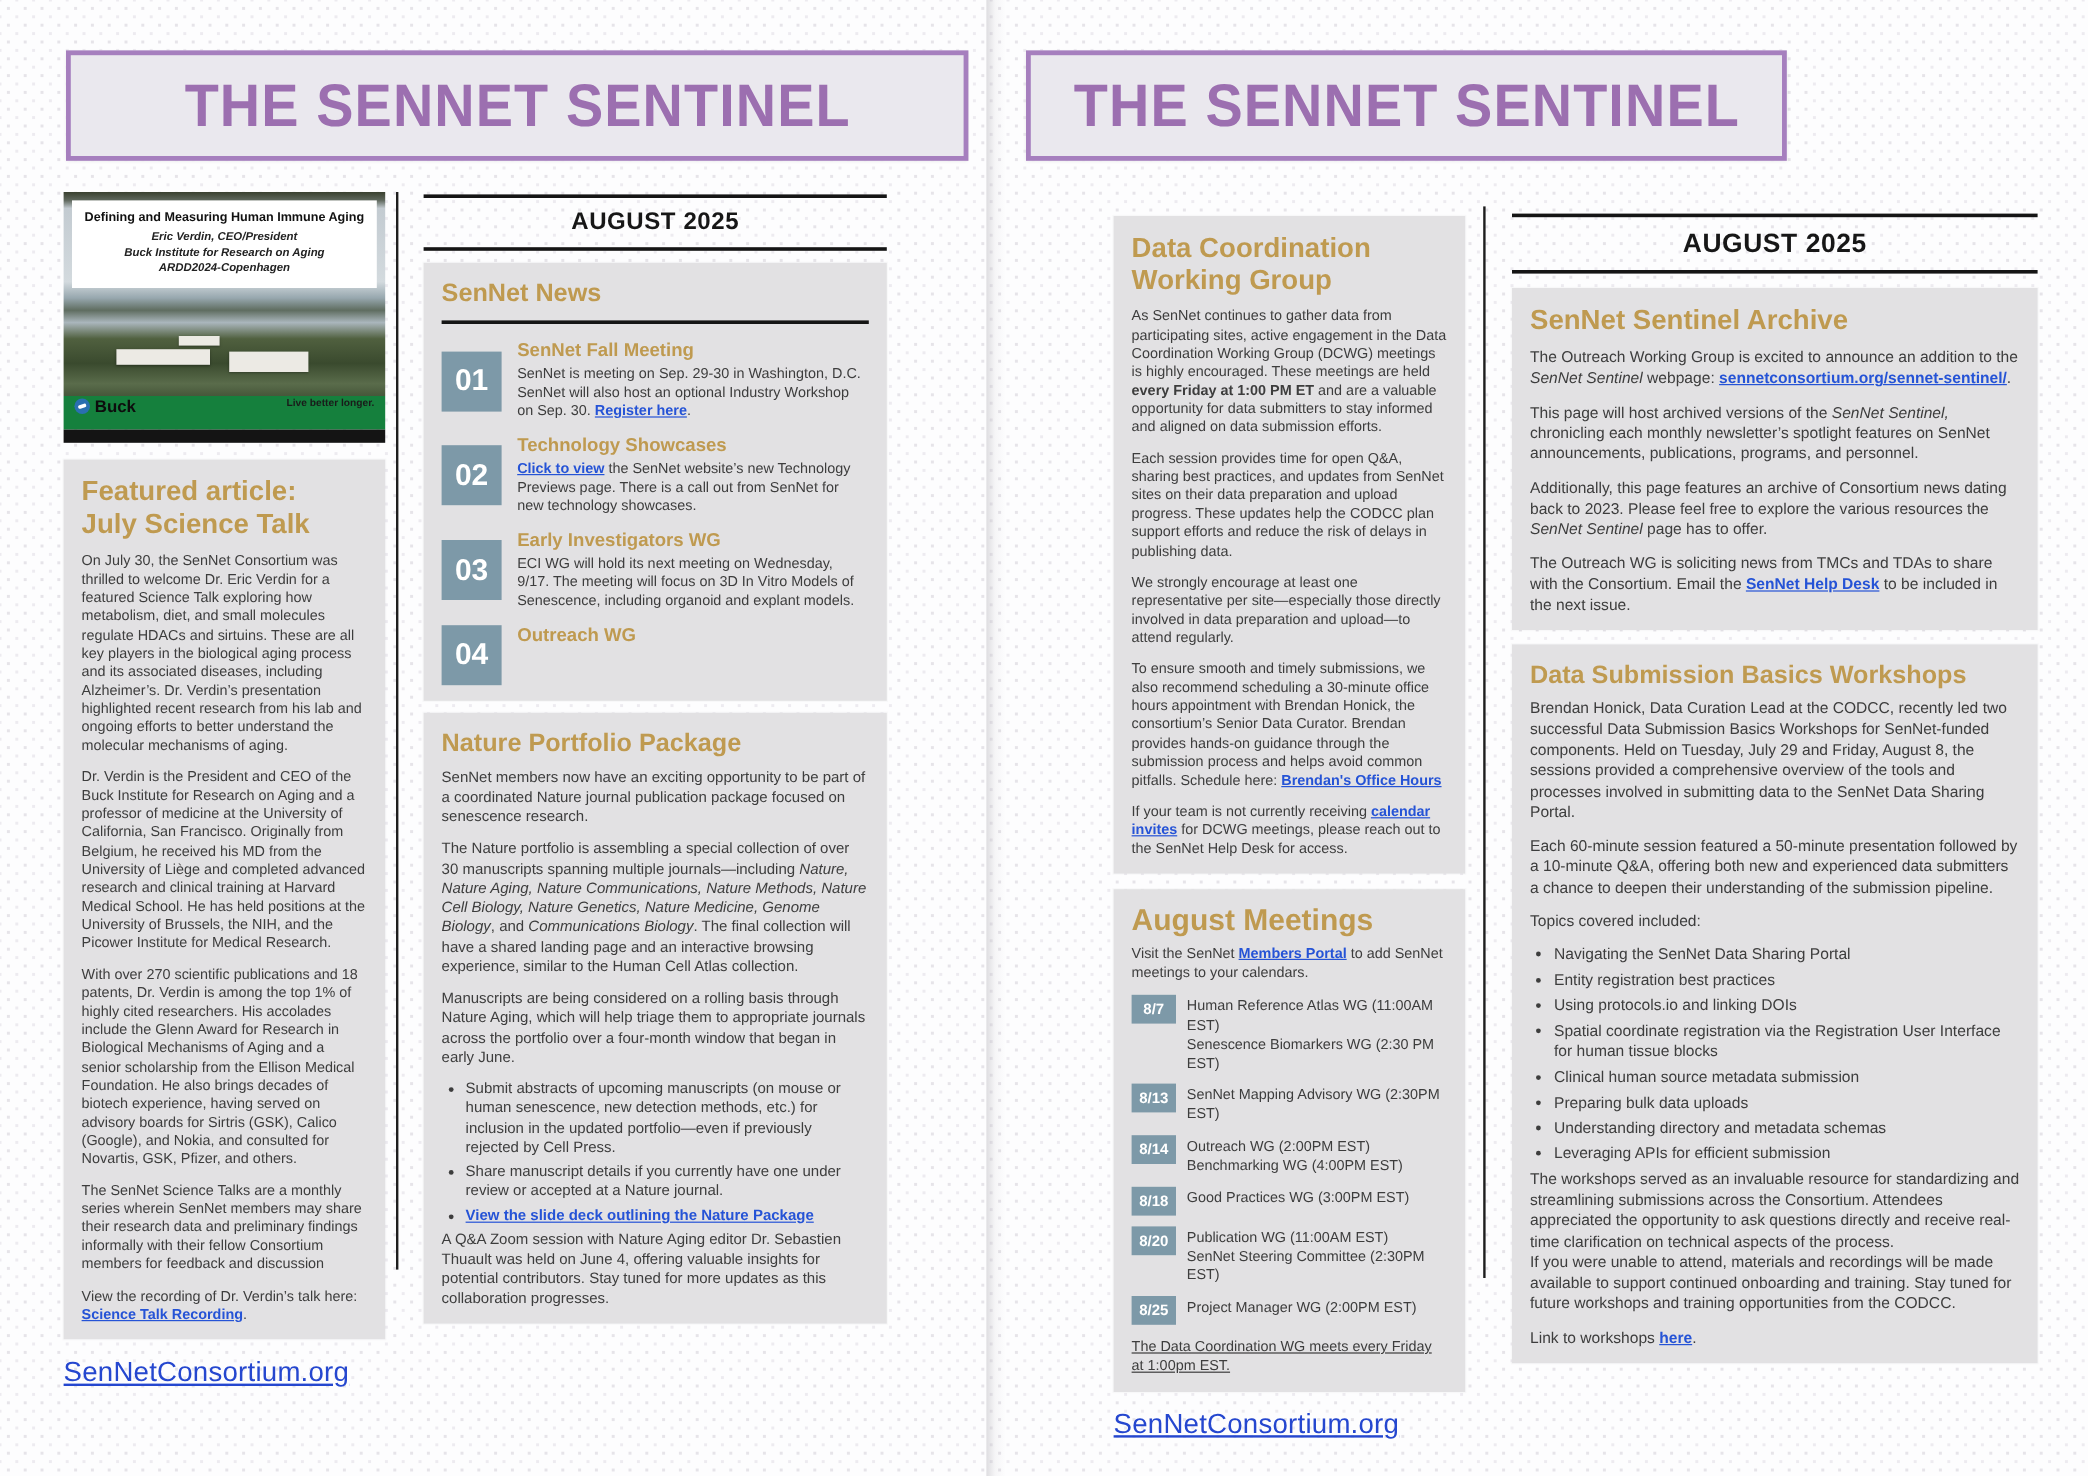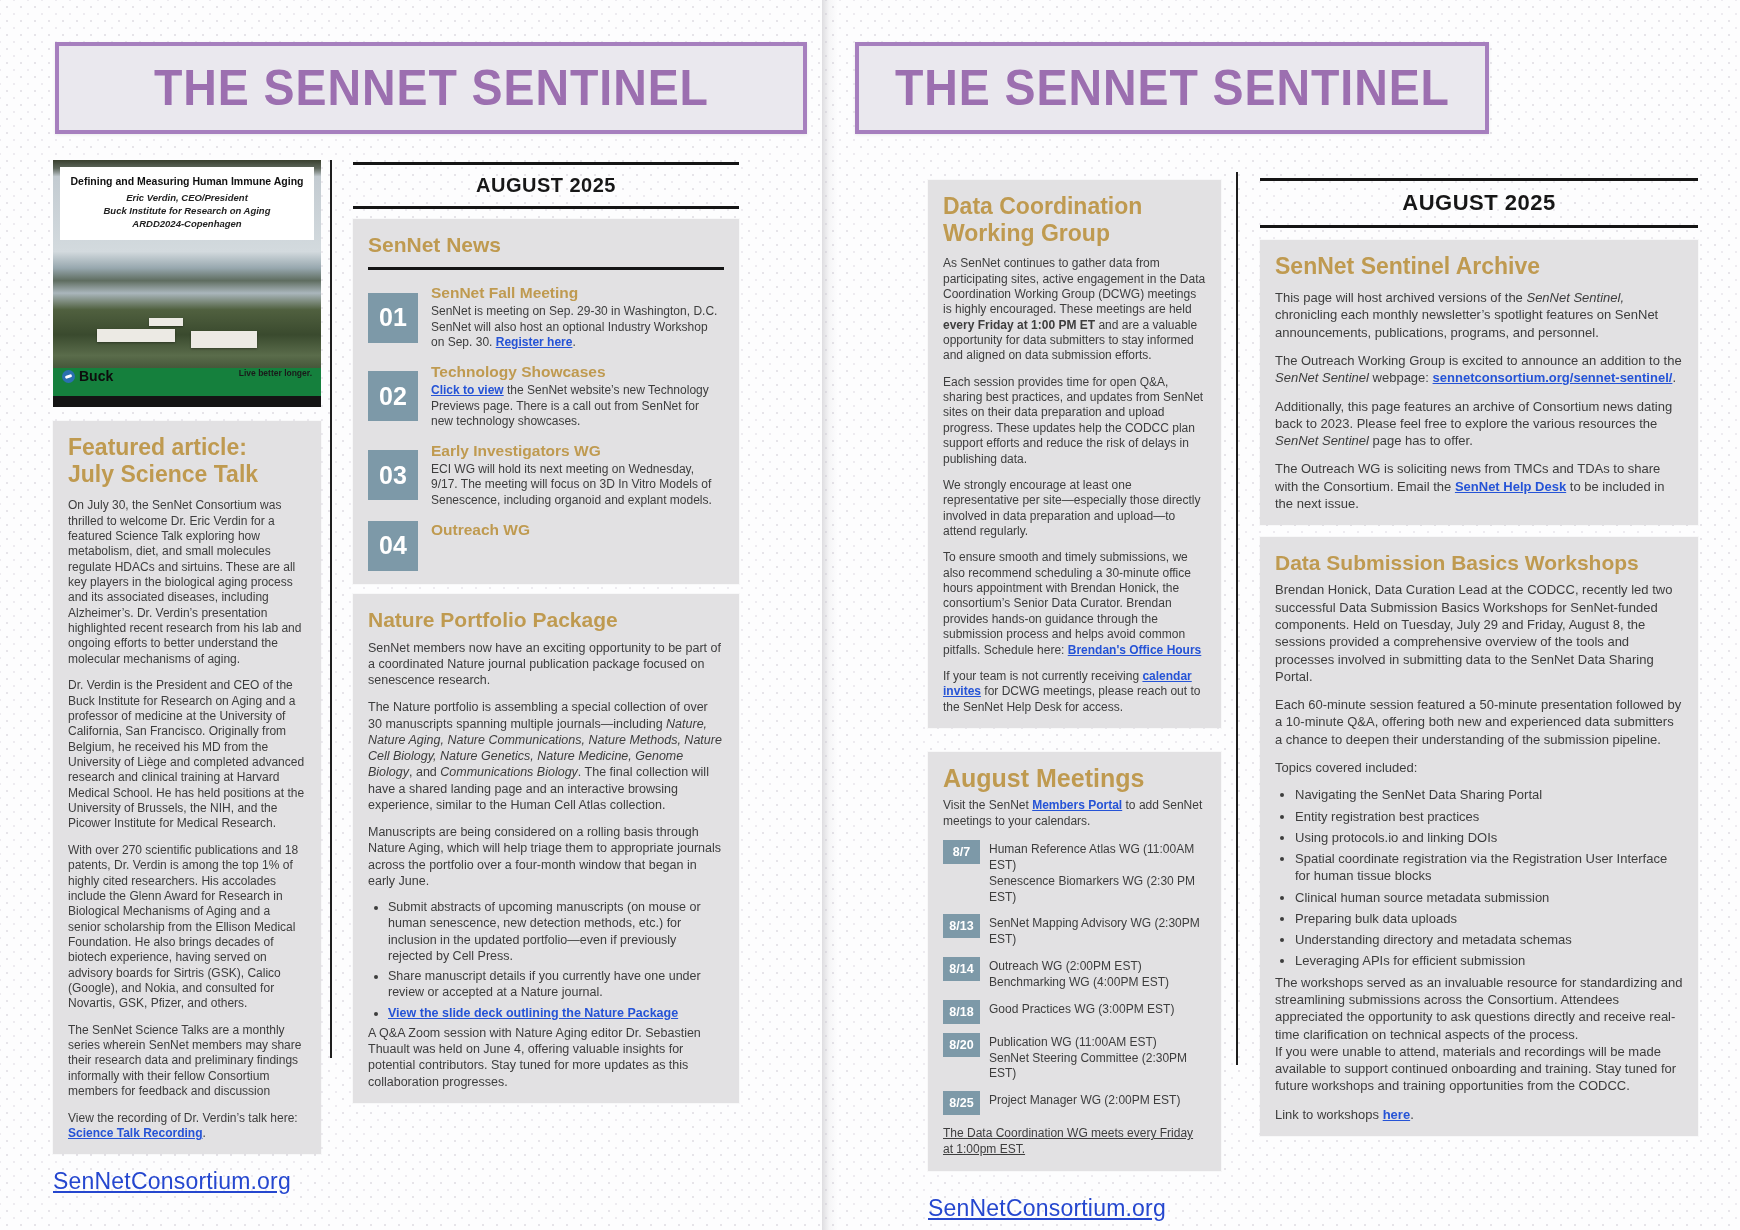--- a/index.html
+++ b/index.html
@@ -38,21 +38,21 @@
   .issue-rule{height:3px;background:#151515;}
   .issue-text{text-align:center;font-weight:bold;color:#171717;margin:9px 0;letter-spacing:.5px;}
   .issue-sm{font-size:20px;}
   .issue-lg{font-size:22px;}
 
   
   .vrule{width:2px;background:#1e1e1e;}
 
   
   .photo-card{width:268px;}
-  .photo-img{position:relative;height:208px;
+  .photo-img{position:relative;height:170px;
     background:linear-gradient(180deg,#39402f 0%,#5e675c 4%,#c3cbd1 8%,#d3dade 44%,#97a7ae 52%,#5f6d60 58%,#aab6bc 64%,#50603f 72%,#3a4a2e 84%,#5a6c4b 94%,#46573a 100%);}
   .photo-cap{position:absolute;top:7px;left:7px;right:7px;background:#ffffff;padding:8px 3px 10px;text-align:center;}
   .cap-title{font-size:10.5px;font-weight:bold;color:#111;white-space:nowrap;}
   .cap-line{font-size:9.5px;font-weight:bold;font-style:italic;color:#222;line-height:1.35;}
   .cap-gap{height:5px;}
   .bld{position:absolute;background:#eceae4;box-shadow:0 1px 2px rgba(0,0,0,.35);}
   .b1{left:44px;bottom:26px;width:78px;height:13px;}
   .b2{left:138px;bottom:20px;width:66px;height:17px;}
   .b3{left:96px;bottom:42px;width:34px;height:8px;}
   .logo-band{height:28px;background:#15803d;display:flex;align-items:flex-start;justify-content:space-between;padding:0 9px;}
@@ -193,21 +193,21 @@
       <div class="para"><span>A Q&amp;A Zoom session with Nature Aging editor Dr. Sebastien Thuault was held on June 4, offering valuable insights for potential contributors. Stay tuned for more updates as this collaboration progresses.</span></div>
     </div>
   </div>
 
   <div class="crease"></div>
 
   <div class="abs masthead" style="left:855px;top:42px;width:626px;height:84px;">
     <span class="mh">THE SENNET SENTINEL</span>
   </div>
 
-  <div class="abs col" style="left:928px;top:180px;width:293px;gap:24px;">
+  <div class="abs col" style="left:928px;top:180px;width:293px;gap:13px;">
     <div class="gbox p12">
       <div class="gold h-big">
         <div>Data Coordination</div>
         <div>Working Group</div>
       </div>
       <div style="height:9px;"></div>
       <div class="para"><span>As SenNet continues to gather data from participating sites, active engagement in the Data Coordination Working Group (DCWG) meetings is highly encouraged. These meetings are held </span><span class="b">every Friday at 1:00 PM ET</span><span> and are a valuable opportunity for data submitters to stay informed and aligned on data submission efforts.</span></div>
       <div class="para"><span>Each session provides time for open Q&amp;A, sharing best practices, and updates from SenNet sites on their data preparation and upload progress. These updates help the CODCC plan support efforts and reduce the risk of delays in publishing data.</span></div>
       <div class="para"><span>We strongly encourage at least one representative per site—especially those directly involved in data preparation and upload—to attend regularly.</span></div>
       <div class="para"><span>To ensure smooth and timely submissions, we also recommend scheduling a 30-minute office hours appointment with Brendan Honick, the consortium’s Senior Data Curator. Brendan provides hands-on guidance through the submission process and helps avoid common pitfalls. Schedule here: </span><a href="#" class="link">Brendan's Office Hours</a></div>
@@ -269,22 +269,22 @@
   <div class="abs col p13" style="left:1260px;top:176px;width:438px;gap:12px;">
     <div class="issue-head">
       <div class="issue-rule"></div>
       <div class="issue-text issue-lg">AUGUST 2025</div>
       <div class="issue-rule"></div>
     </div>
 
     <div class="gbox">
       <div class="gold h-big">SenNet Sentinel Archive</div>
       <div style="height:9px;"></div>
+      <div class="para"><span>The Outreach Working Group is excited to announce an addition to the </span><span class="i">SenNet Sentinel</span><span> webpage: </span><a href="#" class="link">sennetconsortium.org/sennet-sentinel/</a><span>.</span></div>
       <div class="para"><span>This page will host archived versions of the </span><span class="i">SenNet Sentinel,</span><span> chronicling each monthly newsletter’s spotlight features on SenNet announcements, publications, programs, and personnel.</span></div>
-      <div class="para"><span>The Outreach Working Group is excited to announce an addition to the </span><span class="i">SenNet Sentinel</span><span> webpage: </span><a href="#" class="link">sennetconsortium.org/sennet-sentinel/</a><span>.</span></div>
       <div class="para"><span>Additionally, this page features an archive of Consortium news dating back to 2023. Please feel free to explore the various resources the </span><span class="i">SenNet Sentinel</span><span> page has to offer.</span></div>
       <div class="para"><span>The Outreach WG is soliciting news from TMCs and TDAs to share with the Consortium. Email the </span><a href="#" class="link">SenNet Help Desk</a><span> to be included in the next issue.</span></div>
     </div>
 
     <div class="gbox">
       <div class="gold h-sec">Data Submission Basics Workshops</div>
       <div style="height:6px;"></div>
       <div class="para"><span>Brendan Honick, Data Curation Lead at the CODCC, recently led two successful Data Submission Basics Workshops for SenNet-funded components. Held on Tuesday, July 29 and Friday, August 8, the sessions provided a comprehensive overview of the tools and processes involved in submitting data to the SenNet Data Sharing Portal.</span></div>
       <div class="para"><span>Each 60-minute session featured a 50-minute presentation followed by a 10-minute Q&amp;A, offering both new and experienced data submitters a chance to deepen their understanding of the submission pipeline.</span></div>
       <div class="para"><span>Topics covered included:</span></div>

